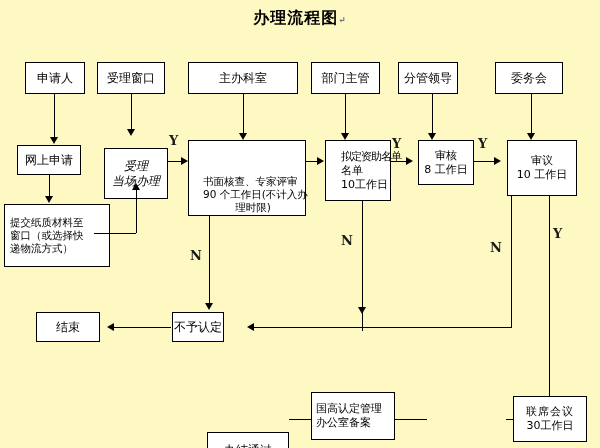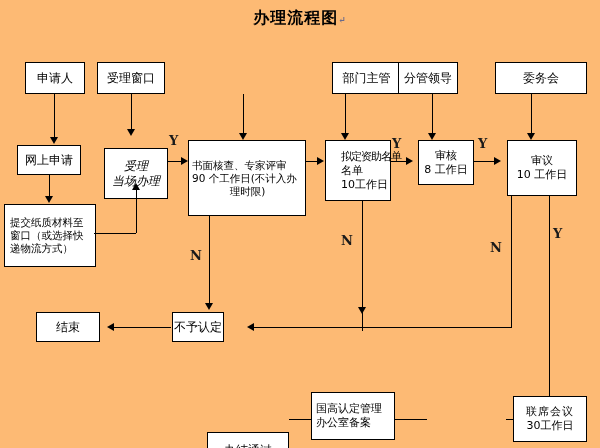--- a/index.html
+++ b/index.html
@@ -4,21 +4,21 @@
 <style>
   html, body {
     margin: 0;
     padding: 0;
     background: #ffffff;
   }
   #page {
     position: relative;
     width: 600px;
     height: 448px;
-    background: #fdba74;
+    background: #fef9c3;
     font-family: "DejaVu Sans", "Liberation Sans", sans-serif;
     overflow: hidden;
   }
   .title {
     position: absolute;
     left: 0;
     top: 8px;
     width: 600px;
     text-align: center;
     font-family: "DejaVu Serif", "Liberation Serif", serif;
@@ -111,49 +111,52 @@
   </div>
 
   <div class="node" style="left:25px; top:62px; width:60px; height:32px;font-family:Liberation Serif, serif;">
     <span class="ln">申请人</span>
   </div>
 
   <div class="node" style="left:97px; top:62px; width:68px; height:32px;">
     <span class="ln">受理窗口</span>
   </div>
 
-
-  <div class="node" style="left:311px; top:62px; width:69px; height:32px;margin-left:21px;">
+  <div class="node" style="left:188px; top:62px; width:110px; height:32px;">
+    <span class="ln">主办科室</span>
+  </div>
+
+  <div class="node" style="left:311px; top:62px; width:69px; height:32px;">
     <span class="ln">部门主管</span>
   </div>
 
   <div class="node" style="left:398px; top:62px; width:60px; height:32px;">
     <span class="ln">分管领导</span>
   </div>
 
-  <div class="node" style="left:495px; top:62px; width:92px; height:32px;">
+  <div class="node" style="left:495px; top:62px; width:68px; height:32px;">
     <span class="ln">委务会</span>
   </div>
 
   <div class="node" style="left:17px; top:145px; width:64px; height:30px;">
     <span class="ln">网上申请</span>
   </div>
 
   <div class="node" style="left:104px; top:148px; width:64px; height:51px;font-style:italic;">
     <span class="ln">受理</span>
     <span class="ln">当场办理</span>
   </div>
 
-  <div class="node tiny alignleft" style="left:4px; top:204px; width:92px; height:63px; justify-content:center; padding-left:5px;">
+  <div class="node tiny alignleft" style="left:4px; top:204px; width:106px; height:63px; justify-content:center; padding-left:5px;">
     <span class="ln">提交纸质材料至</span>
     <span class="ln">窗口（或选择快</span>
     <span class="ln">递物流方式）</span>
   </div>
 
-  <div class="node tiny alignleft" style="left:188px; top:140px; width:118px; height:76px; justify-content:center; padding-left:3px;">
+  <div class="node tiny alignleft" style="left:188px; top:140px; width:118px; height:76px; justify-content:flex-end; padding-left:14px;">
     <span class="ln">书面核查、专家评审</span>
     <span class="ln">90 个工作日(不计入办</span>
     <span class="ln" style="align-self:center;">理时限)</span>
   </div>
 
   <div class="node small alignleft" style="left:325px; top:140px; width:66px; height:61px; justify-content:center; padding-left:15px;">
     <span class="ln" style="letter-spacing:-1px;">拟定资助名单</span>
     <span class="ln">名单</span>
     <span class="ln">10工作日</span>
   </div>

